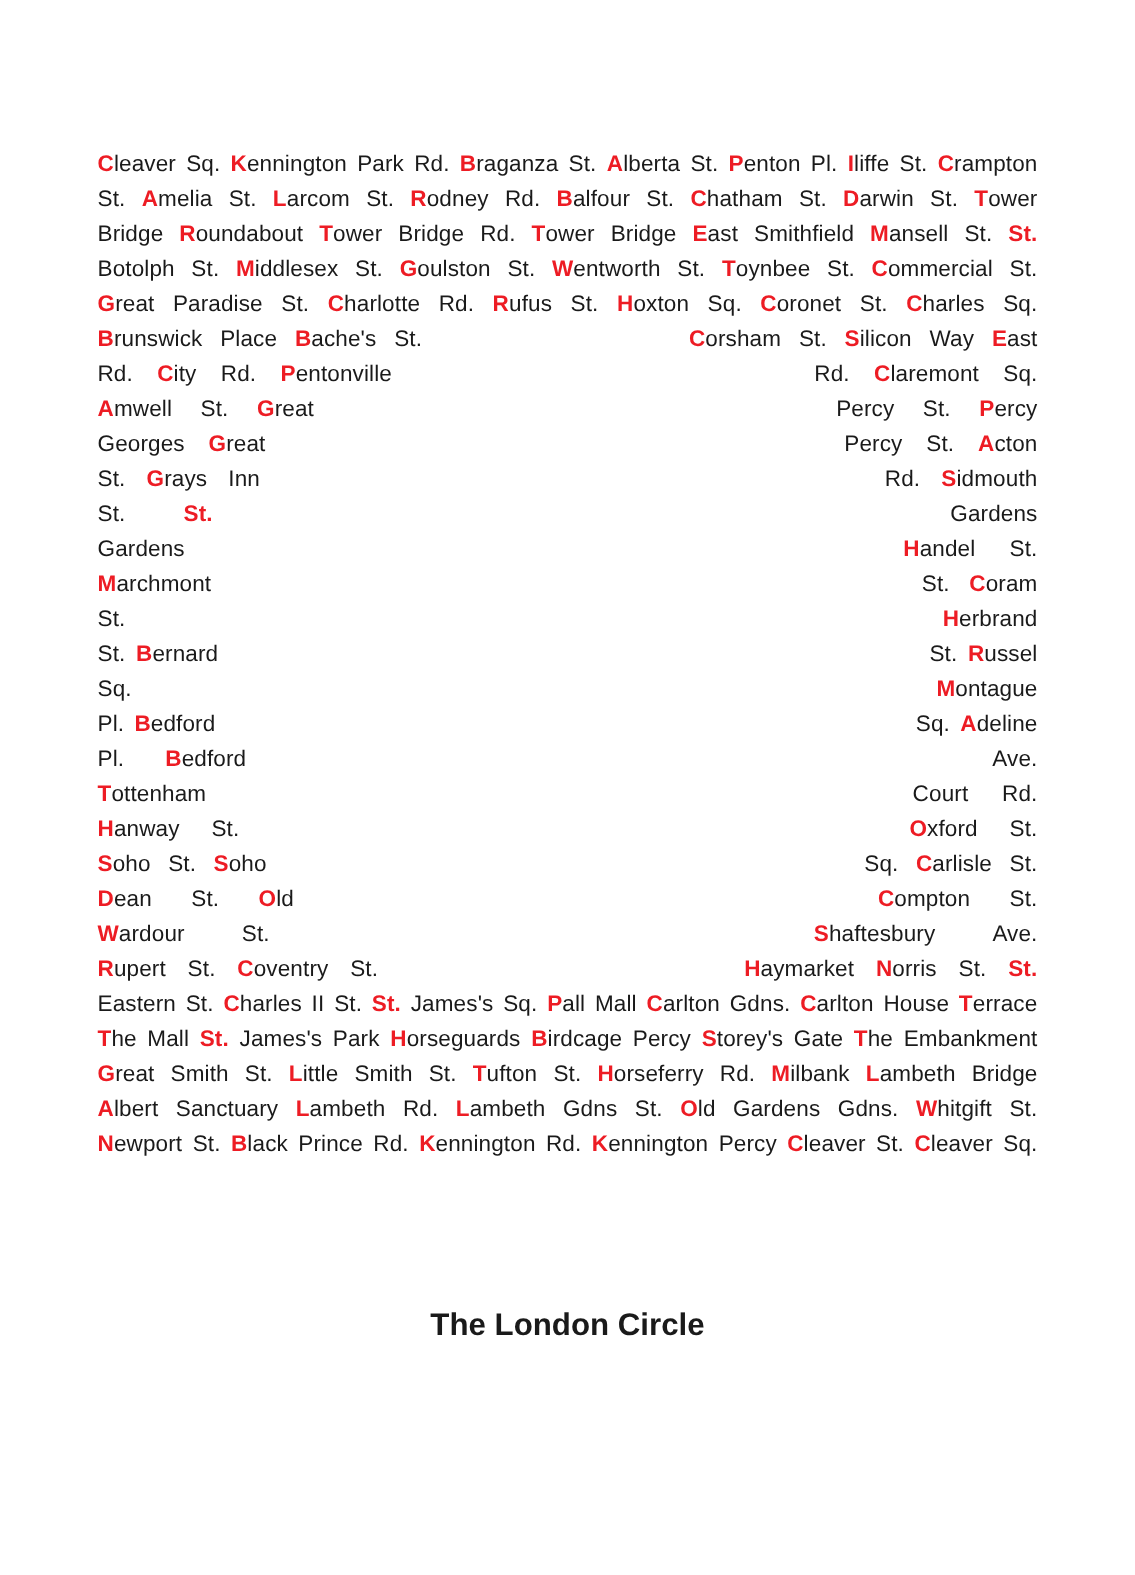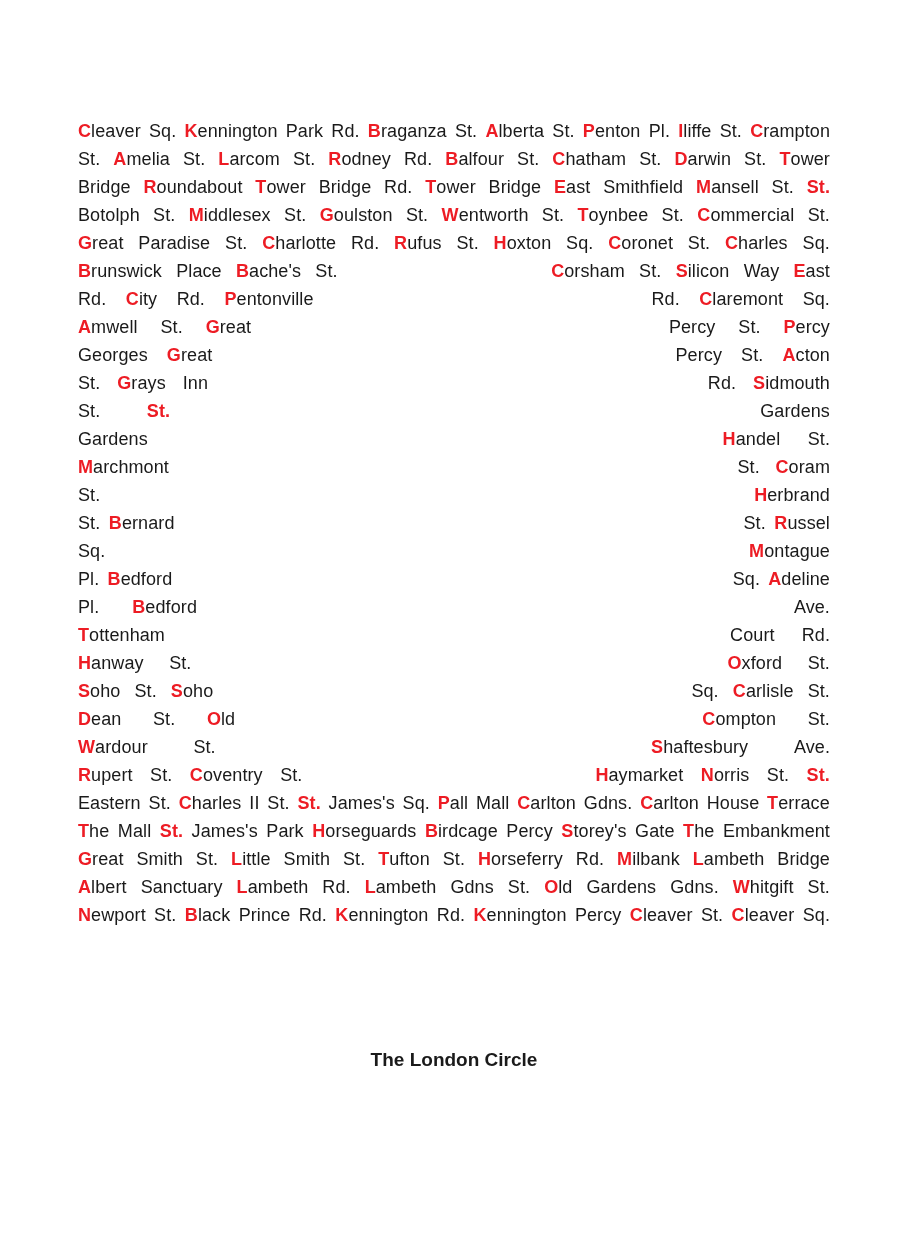--- a/index.html
+++ b/index.html
@@ -32,21 +32,21 @@
     white-space: nowrap;
   }
   .word { flex: 0 0 auto; letter-spacing: 0.1px; }
   .red { color: var(--red); font-weight: 700; }
   .hole { flex: 0 0 auto; height: 1px; }
   .caption {
     position: absolute;
     left: 0; right: 0;
     top: 1046px;
     text-align: center;
-    font-size: 19px;
+    font-size: 25px;
     line-height: 28px;
   }
   .caption .title { font-weight: 700; }
 </style>
 </head>
 <body>
 
 <div class="page">
   <div class="street-block" id="streets">
       <div class="line">

